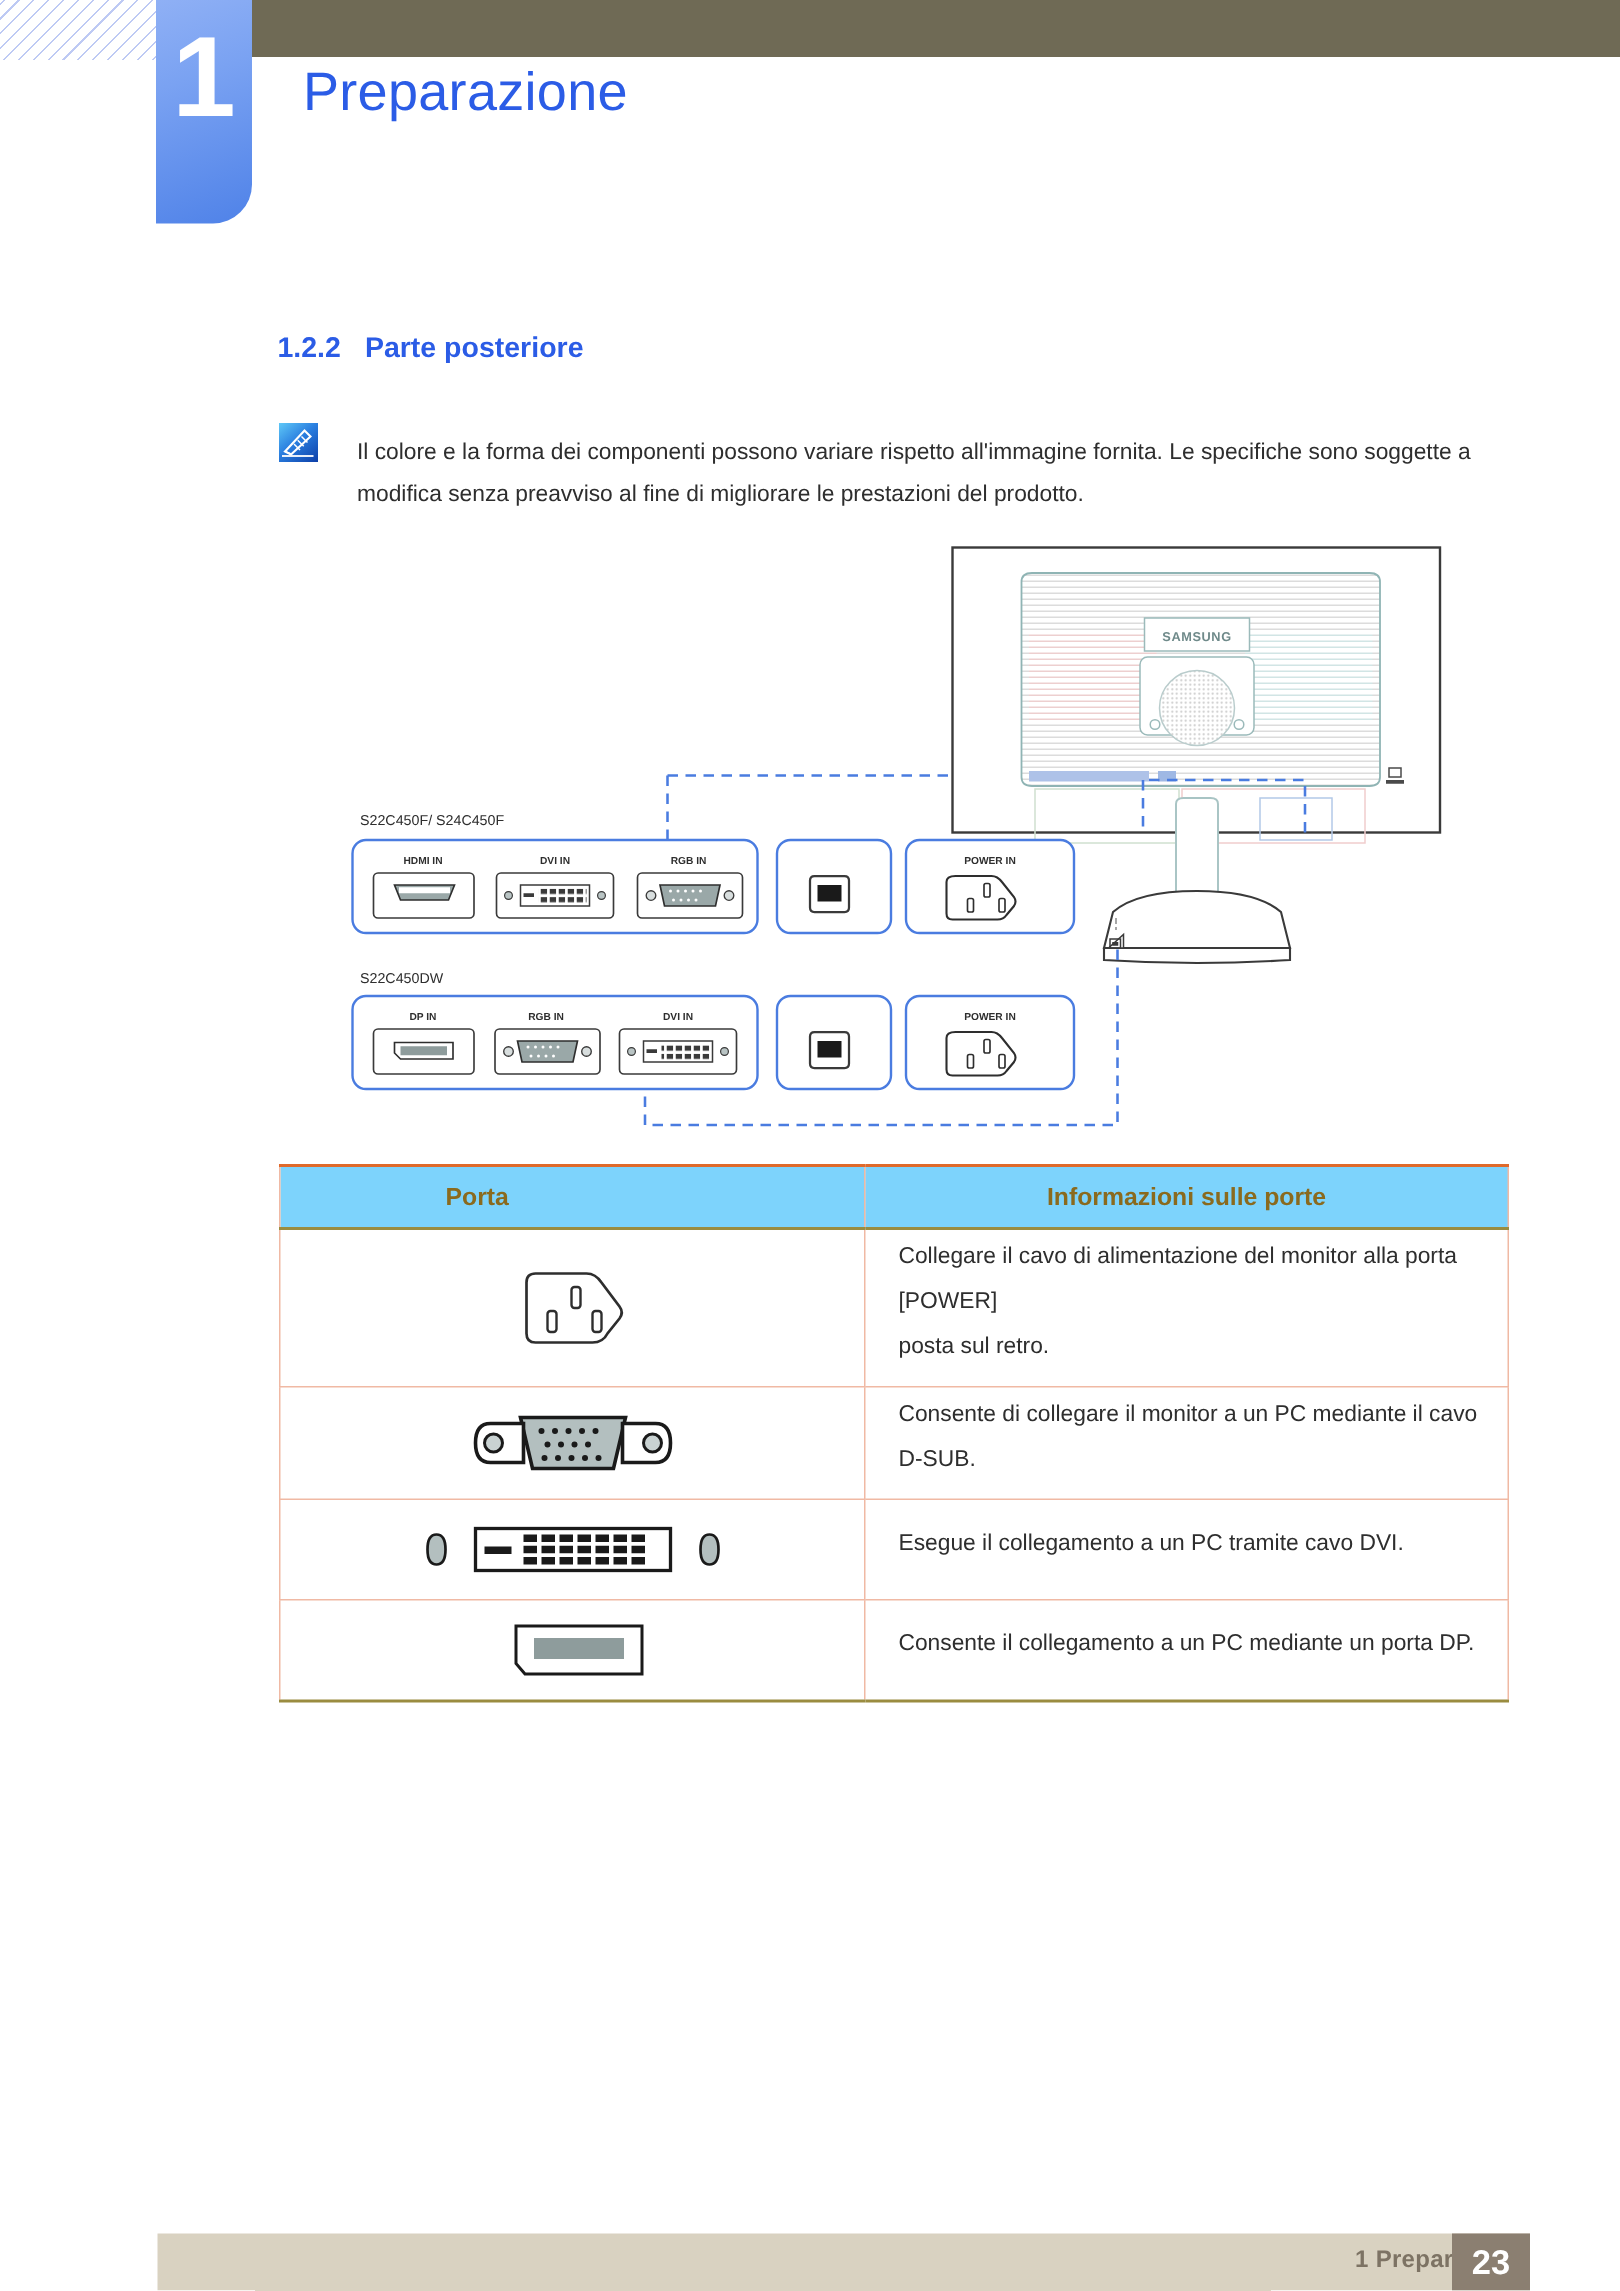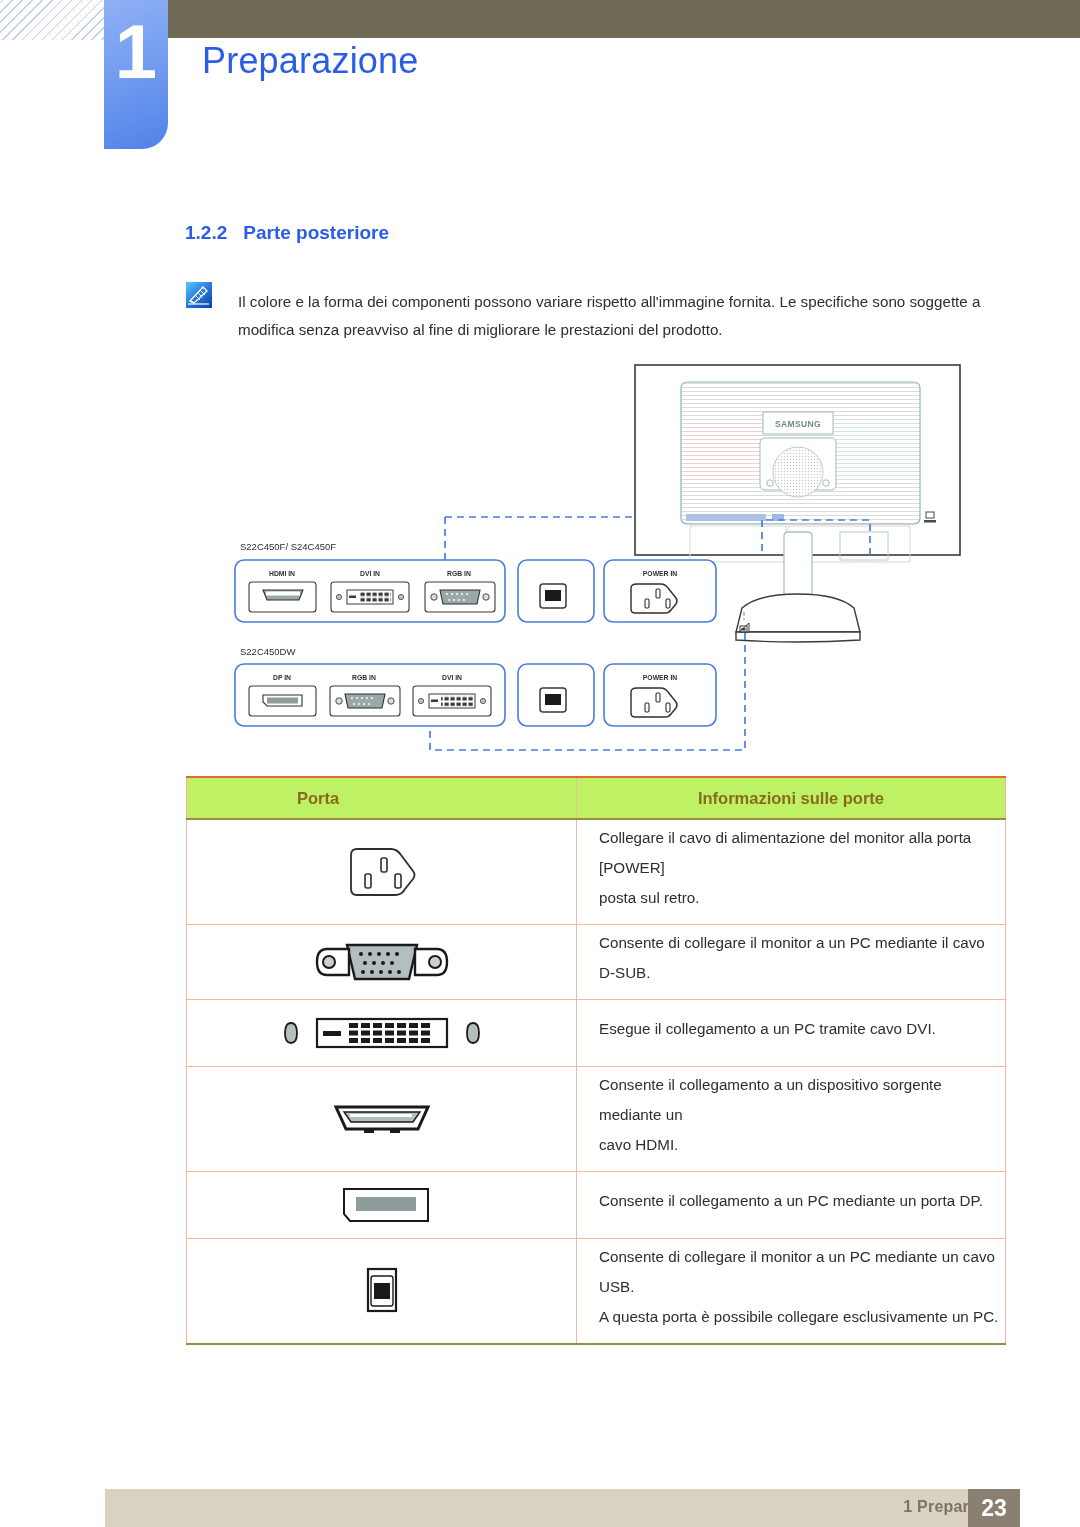--- a/index.html
+++ b/index.html
@@ -116,21 +116,21 @@
   
   table.ports-table {
     position: absolute;
     left: 186px;
     top: 776px;
     width: 820px;
     border-collapse: collapse;
     table-layout: fixed;
   }
   table.ports-table thead th {
-    background: #bef264;
+    background: #7dd3fc;
     color: #8a6a1e;
     font-size: 16.5px;
     font-weight: bold;
     height: 38px;
     border-top: 2px solid #e06a2b;
     border-bottom: 2px solid #9a8c40;
     border-left: 1px solid #f0b9a4;
     border-right: 1px solid #f0b9a4;
     text-align: center;
   }
@@ -481,62 +481,32 @@
               <rect x="132" y="27" width="9" height="5"></rect>
             <rect x="144" y="27" width="9" height="5"></rect>
           </g>
         </svg>
       </td>
       <td class="cell-desc">
         <div>Esegue il collegamento a un PC tramite cavo DVI.</div>
       </td>
     </tr>
 
-    <tr>
-      <td class="cell-icon">
-        <svg width="120" height="40" viewBox="0 0 120 40">
-          <path d="M14 8 h92 l-10 22 h-72 z" fill="#ffffff" stroke="#1a1a1a" stroke-width="3"></path>
-          <path d="M22 13 h76 l-7 10 h-62 z" fill="#b3bfbf" stroke="#1a1a1a" stroke-width="1.4"></path>
-          <g fill="#ffffff">
-            <rect x="28" y="15" width="62" height="3"></rect>
-          </g>
-          <rect x="42" y="30" width="10" height="4" fill="#1a1a1a"></rect>
-          <rect x="68" y="30" width="10" height="4" fill="#1a1a1a"></rect>
-        </svg>
-      </td>
-      <td class="cell-desc">
-        <div>Consente il collegamento a un dispositivo sorgente mediante un</div>
-        <div>cavo HDMI.</div>
-      </td>
-    </tr>
 
     <tr>
       <td class="cell-icon">
         <svg width="120" height="44" viewBox="0 0 120 44">
           <path d="M22 6 h84 v32 h-78 l-6 -7 z" fill="#ffffff" stroke="#1a1a1a" stroke-width="2"></path>
           <rect x="34" y="14" width="60" height="14" fill="#8e9c9c"></rect>
         </svg>
       </td>
       <td class="cell-desc">
         <div>Consente il collegamento a un PC mediante un porta DP.</div>
       </td>
     </tr>
 
-    <tr>
-      <td class="cell-icon">
-        <svg width="60" height="56" viewBox="0 0 60 56">
-          <rect x="16" y="6" width="28" height="42" fill="#ffffff" stroke="#1a1a1a" stroke-width="2.2"></rect>
-          <path d="M21 13 h18 q2 0 2 3 v24 q0 3 -2 3 h-18 q-2 0 -2 -3 v-24 q0 -3 2 -3 z" fill="#ffffff" stroke="#1a1a1a" stroke-width="1.4"></path>
-          <rect x="22" y="20" width="16" height="16" fill="#1a1a1a"></rect>
-        </svg>
-      </td>
-      <td class="cell-desc">
-        <div>Consente di collegare il monitor a un PC mediante un cavo USB.</div>
-        <div>A questa porta è possibile collegare esclusivamente un PC.</div>
-      </td>
-    </tr>
   </tbody>
 </table>
 
 <div class="footer-bar"></div>
 <div class="footer-label">1 Preparazione</div>
 <div class="footer-page-box"></div>
 <div class="footer-page-num">23</div>
 
 </body></html>

